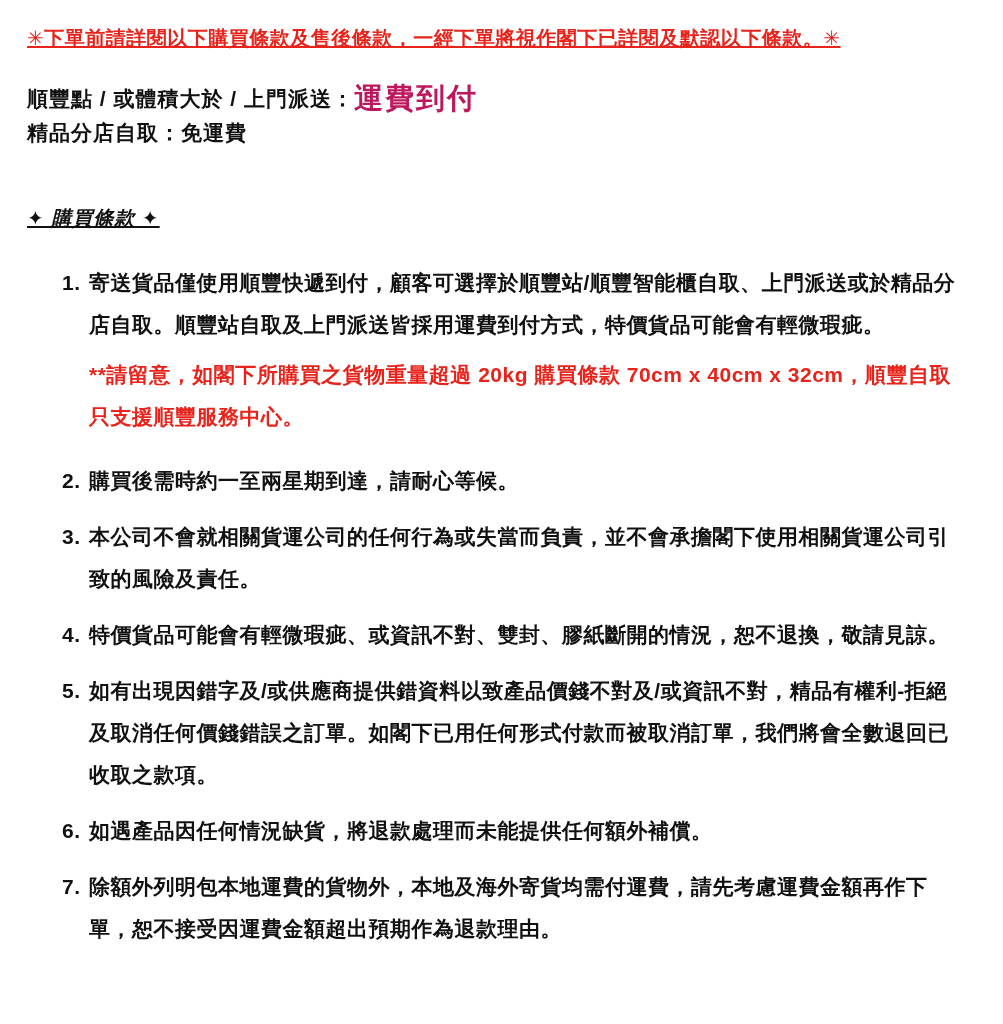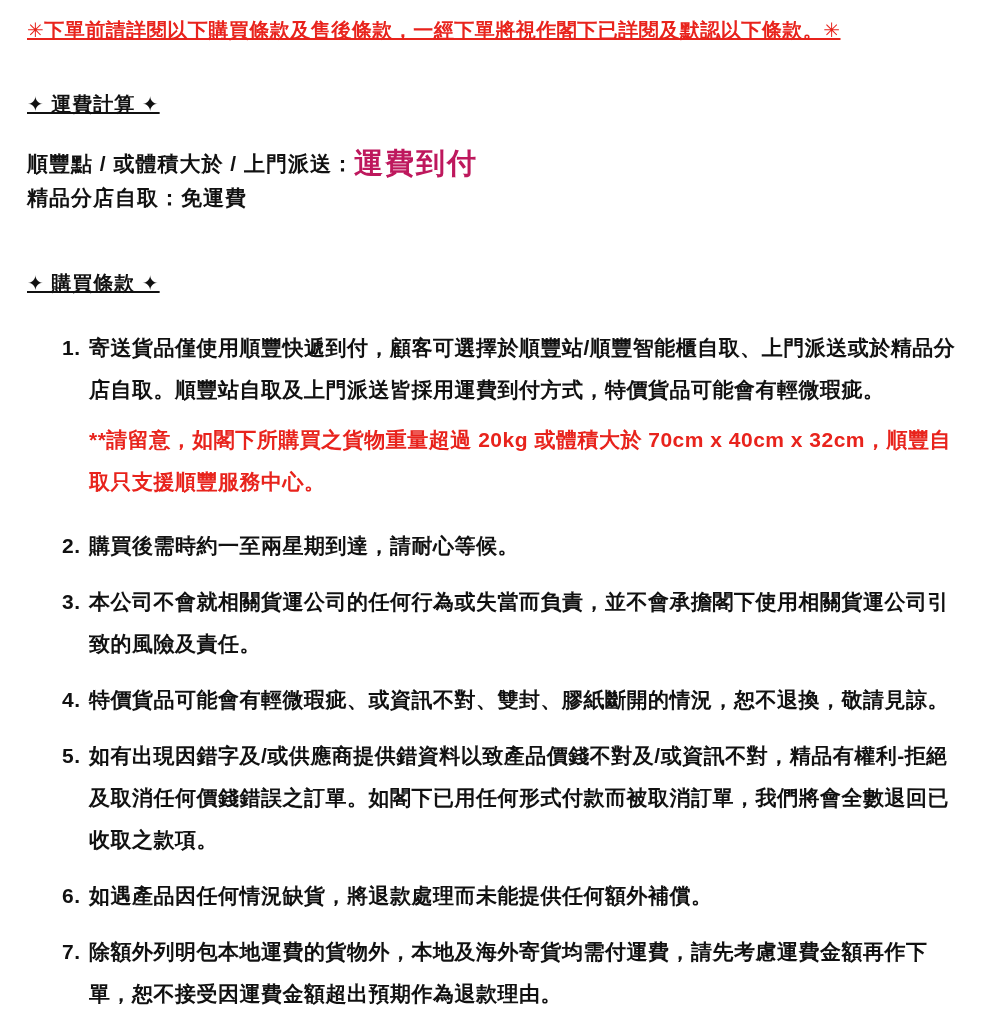--- a/index.html
+++ b/index.html
@@ -19,30 +19,32 @@
     width: 1003px;
     padding: 16px 38px 40px 27px;
   }
   
   .notice {
     color: #e8231c;
     font-size: 20px;
     line-height: 1.45;
     text-decoration: underline;
     letter-spacing: 0.5px;
+    margin-top: 8px;
   }
   
   .heading {
     font-size: 20px;
     margin: 46px 0 0 0;
     text-decoration: underline;
     letter-spacing: 1px;
   }
   .heading.terms-heading {
     margin-top: 58px;
+    font-style: italic;
   }
   
   .methods-line {
     margin: 26px 0 0 0;
     font-size: 21px;
     letter-spacing: 1px;
   }
   .red-big {
     color: #be185d;
     font-size: 29px;
@@ -83,35 +85,34 @@
     margin: 8px 0 8px 0 !important;
   }
 </style>
 </head>
 <body>
 
 <div class="page">
 
   <div class="notice">✳下單前請詳閱以下購買條款及售後條款，一經下單將視作閣下已詳閱及默認以下條款。✳</div>
 
-  <h2 class="heading">✦ 運費計算 ✦</h2>
 
   <p class="methods-line"><span>順豐點 / 或體積大於 / 上門派送：</span><span class="red-big">運費到付</span></p>
 
   <p class="pickup-line">精品分店自取：免運費</p>
 
   <h2 class="heading terms-heading">✦ 購買條款 ✦</h2>
 
   <div class="terms-list">
 
     <div class="term">
       <span class="num">1.</span>
       <div class="body">
         <p><span>寄送貨品僅使用順豐快遞到付，顧客可選擇於</span><span class="u">順豐站/順豐智能櫃自取</span><span>、</span><span class="u">上門派送</span><span>或於</span><span class="u">精品分店自取</span><span>。順豐站自取及上門派送皆採用運費到付方式，特價貨品可能會有輕微瑕疵。</span></p>
-        <p class="note">**請留意，如閣下所購買之貨物重量超過 20kg 或體積大於 70cm x 40cm x 32cm，順豐自取只支援順豐服務中心。</p>
+        <p class="note">**請留意，如閣下所購買之貨物重量超過 20kg 購買條款 70cm x 40cm x 32cm，順豐自取只支援順豐服務中心。</p>
       </div>
     </div>
 
     <div class="term">
       <span class="num">2.</span>
       <div class="body">
         <p>購買後需時約一至兩星期到達，請耐心等候。</p>
       </div>
     </div>
 

